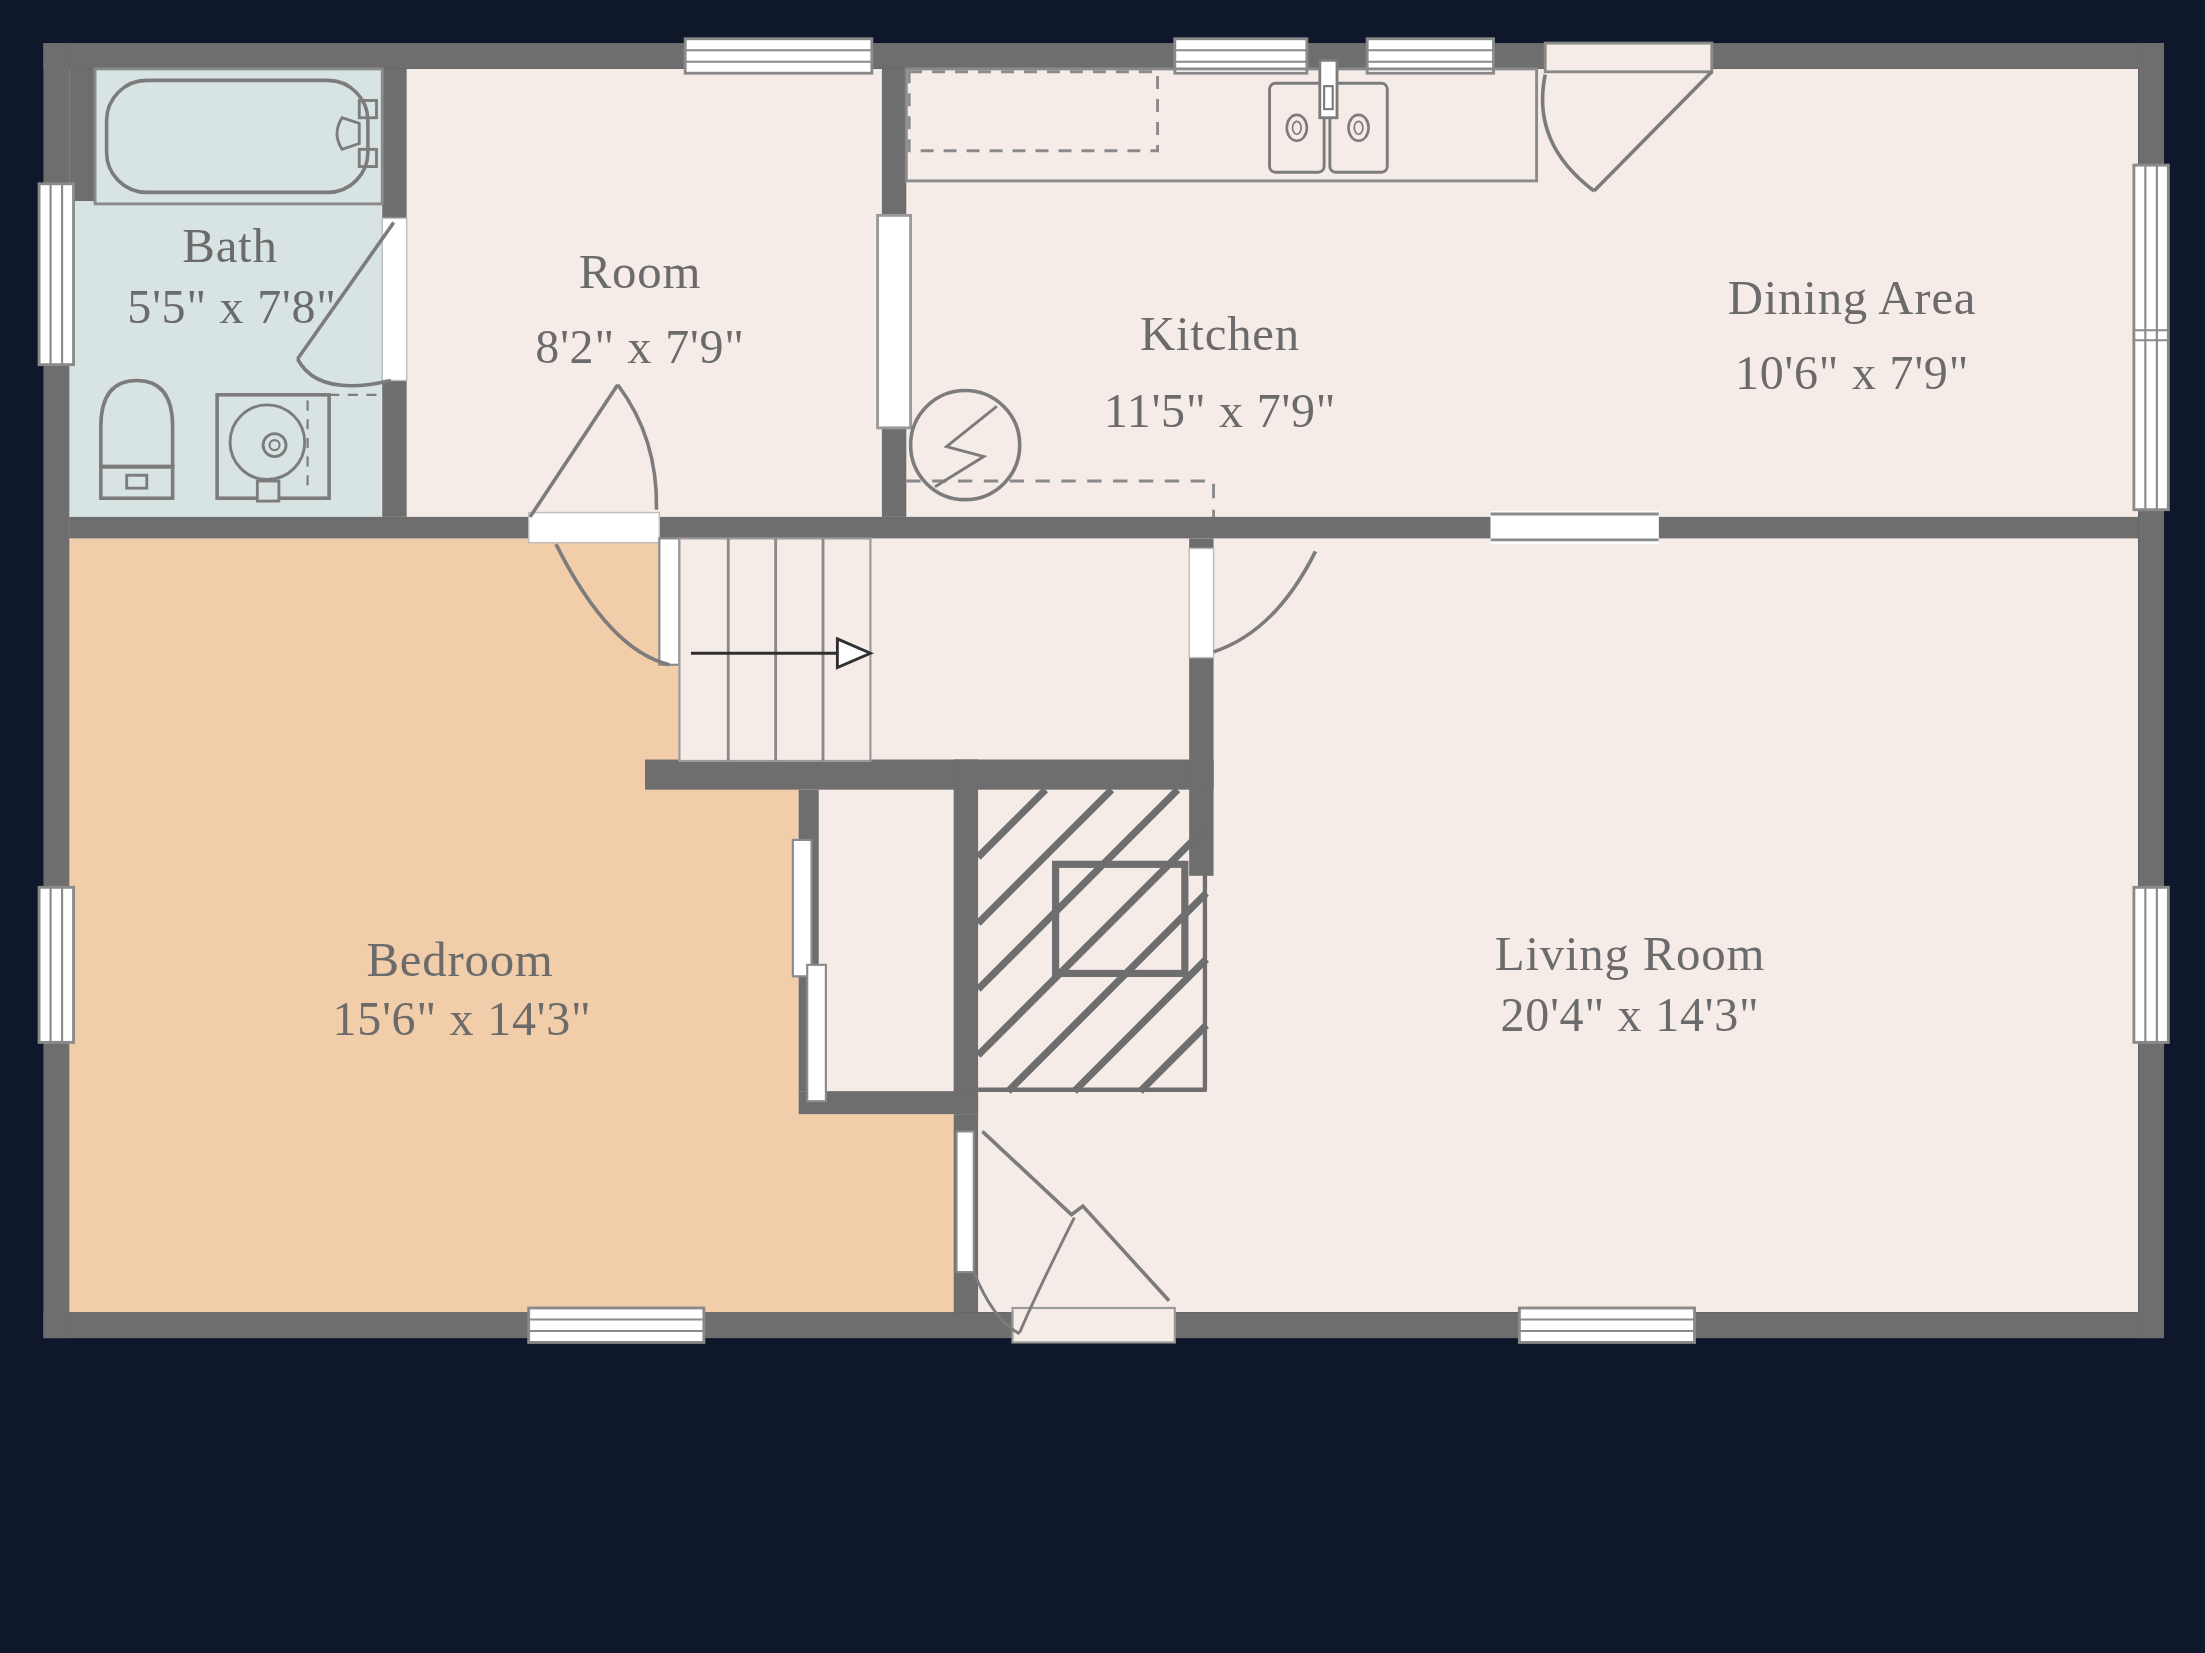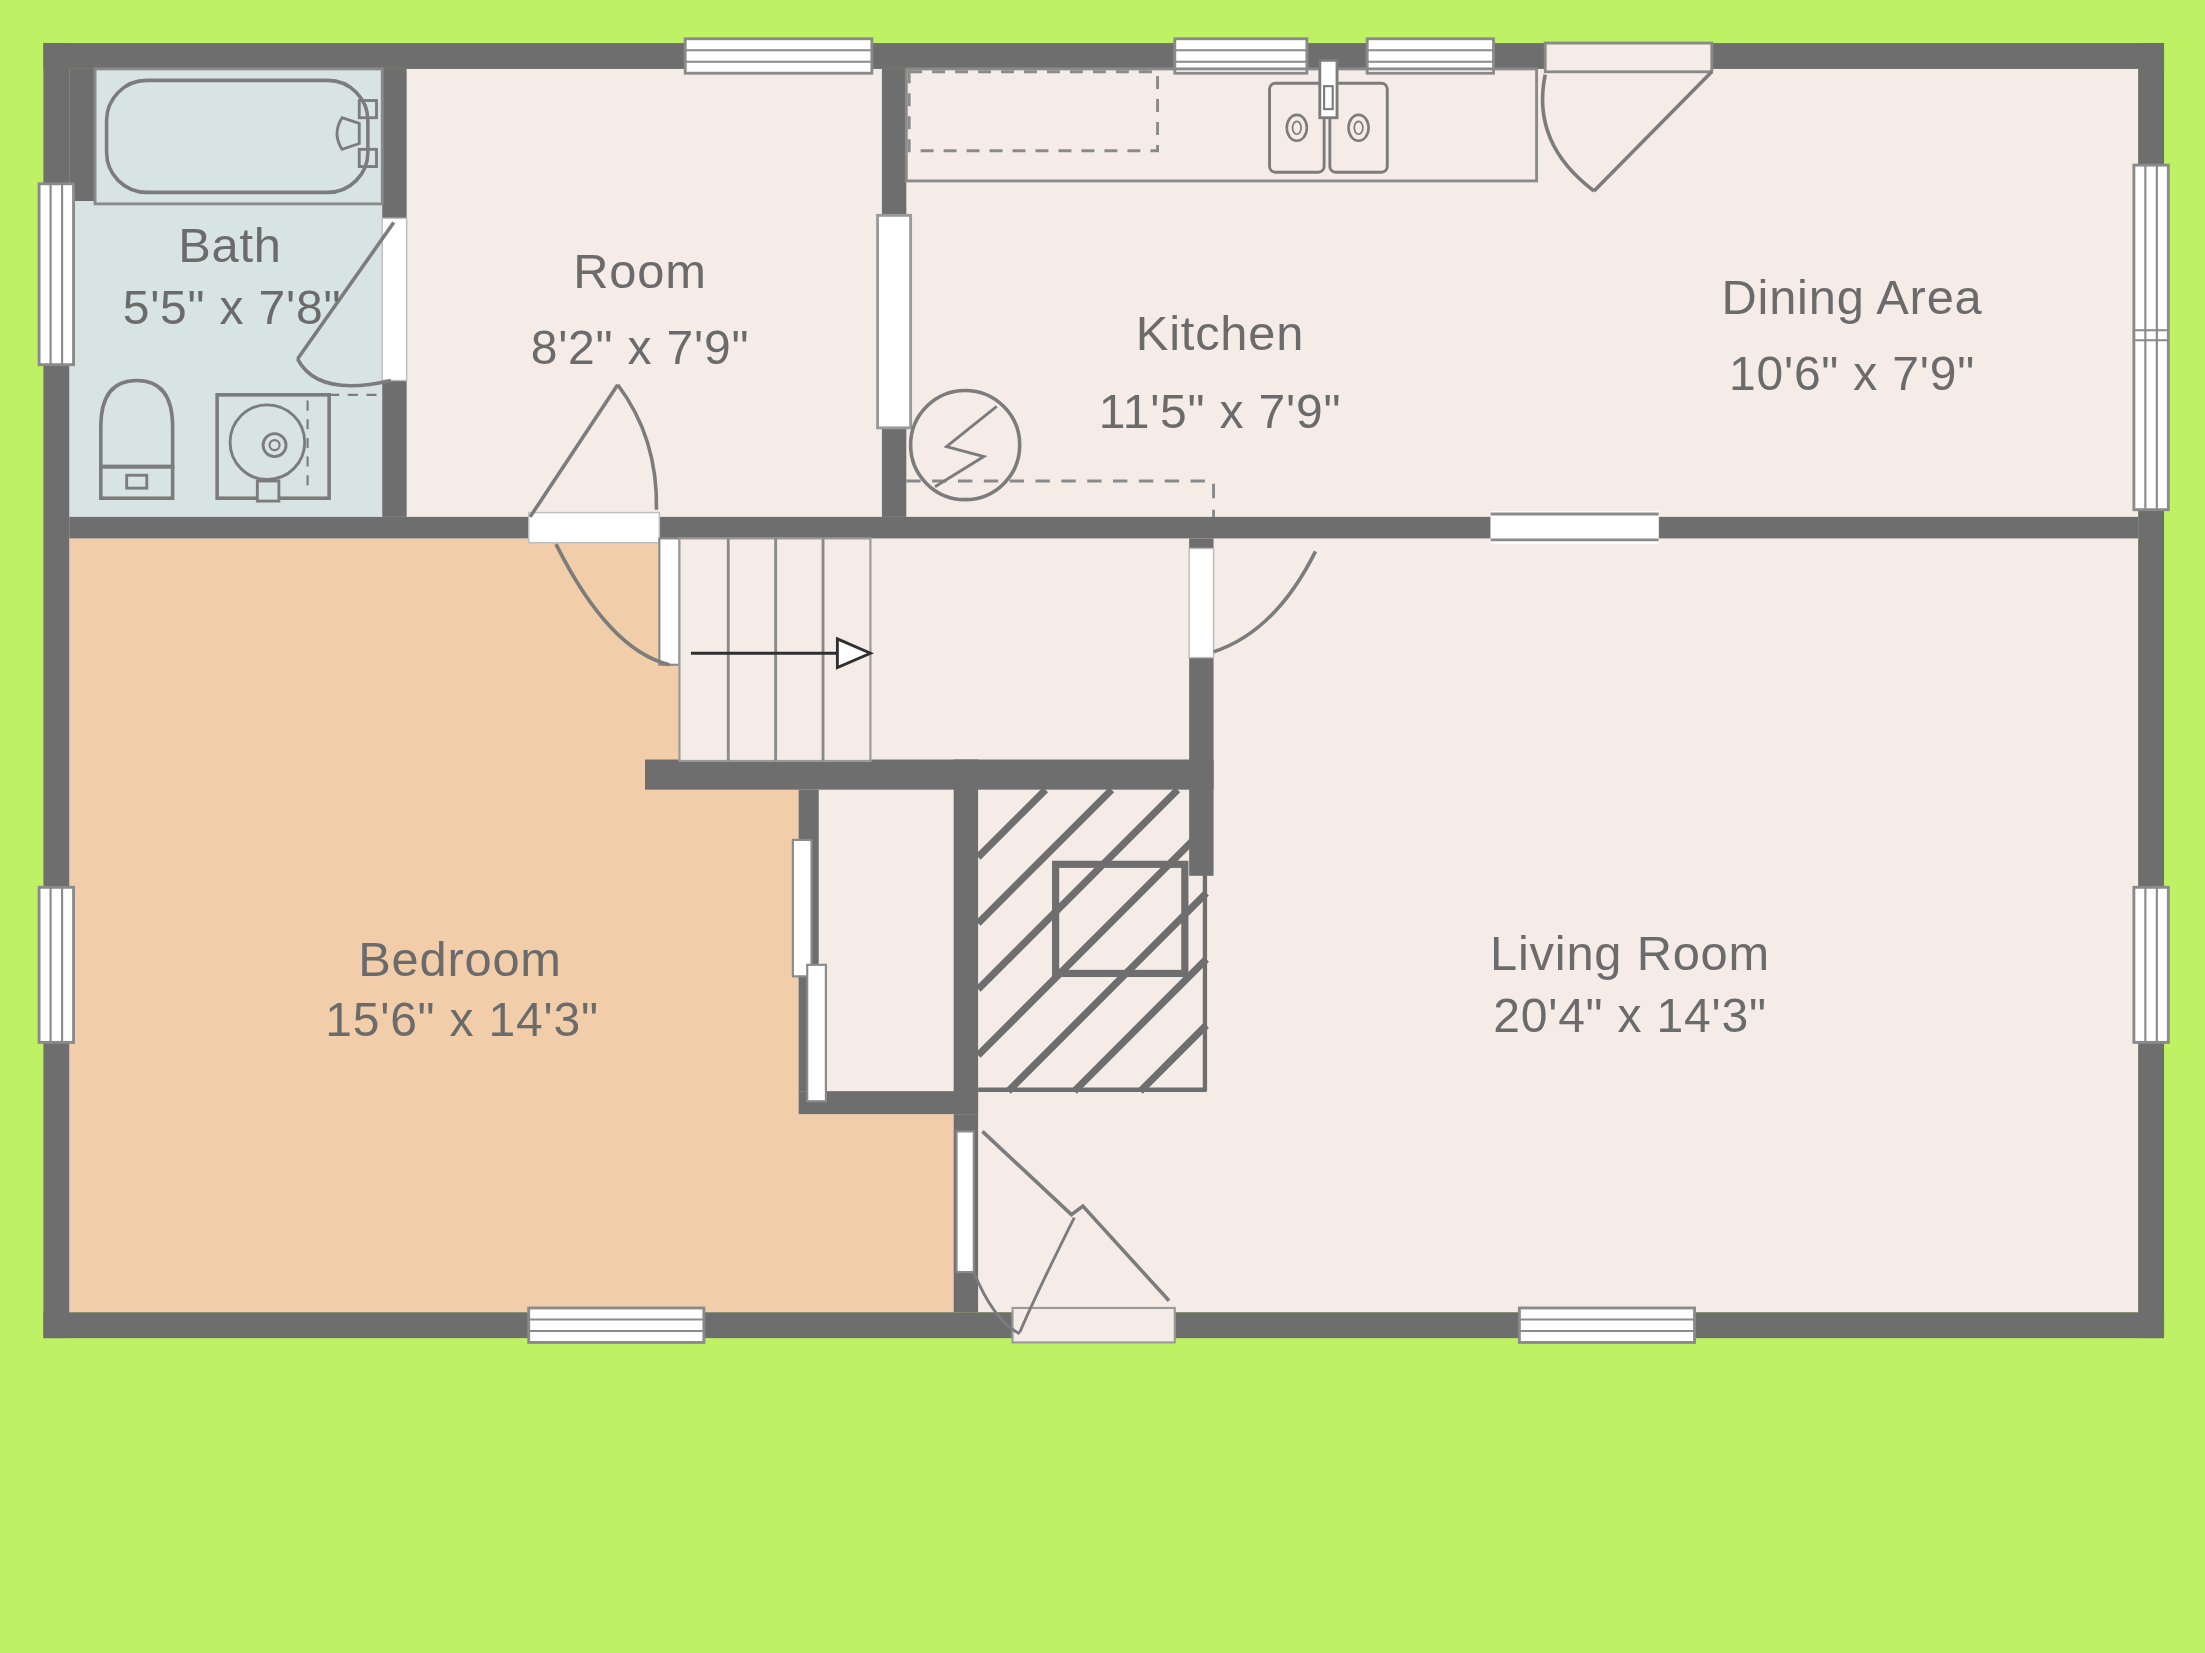--- a/index.html
+++ b/index.html
@@ -1,22 +1,22 @@
 <!DOCTYPE html>
 <html style="font-size:11.5px"><head>
 <meta charset="utf-8">
 <style>
   html, body { margin: 0; padding: 0; background: #ffffff; }
   .stage {
     position: relative;
     width: 2205px;
     height: 1654px;
-    background: #bef264;
+    background: #0f172a;
     overflow: hidden;
-    font-family: Liberation Sans, sans-serif;
+    font-family: Liberation Serif, serif;
   }
   .plan-scale {
     position: absolute;
     left: 0; top: 0;
     width: 1103px; height: 827px;
     transform: scale(2);
     transform-origin: 0 0;
   }
   .plan-svg { position: absolute; left: 0; top: 0; }
   .labels { position: absolute; left: 0; top: 0; width: 1103px; height: 827px; pointer-events: none; }

